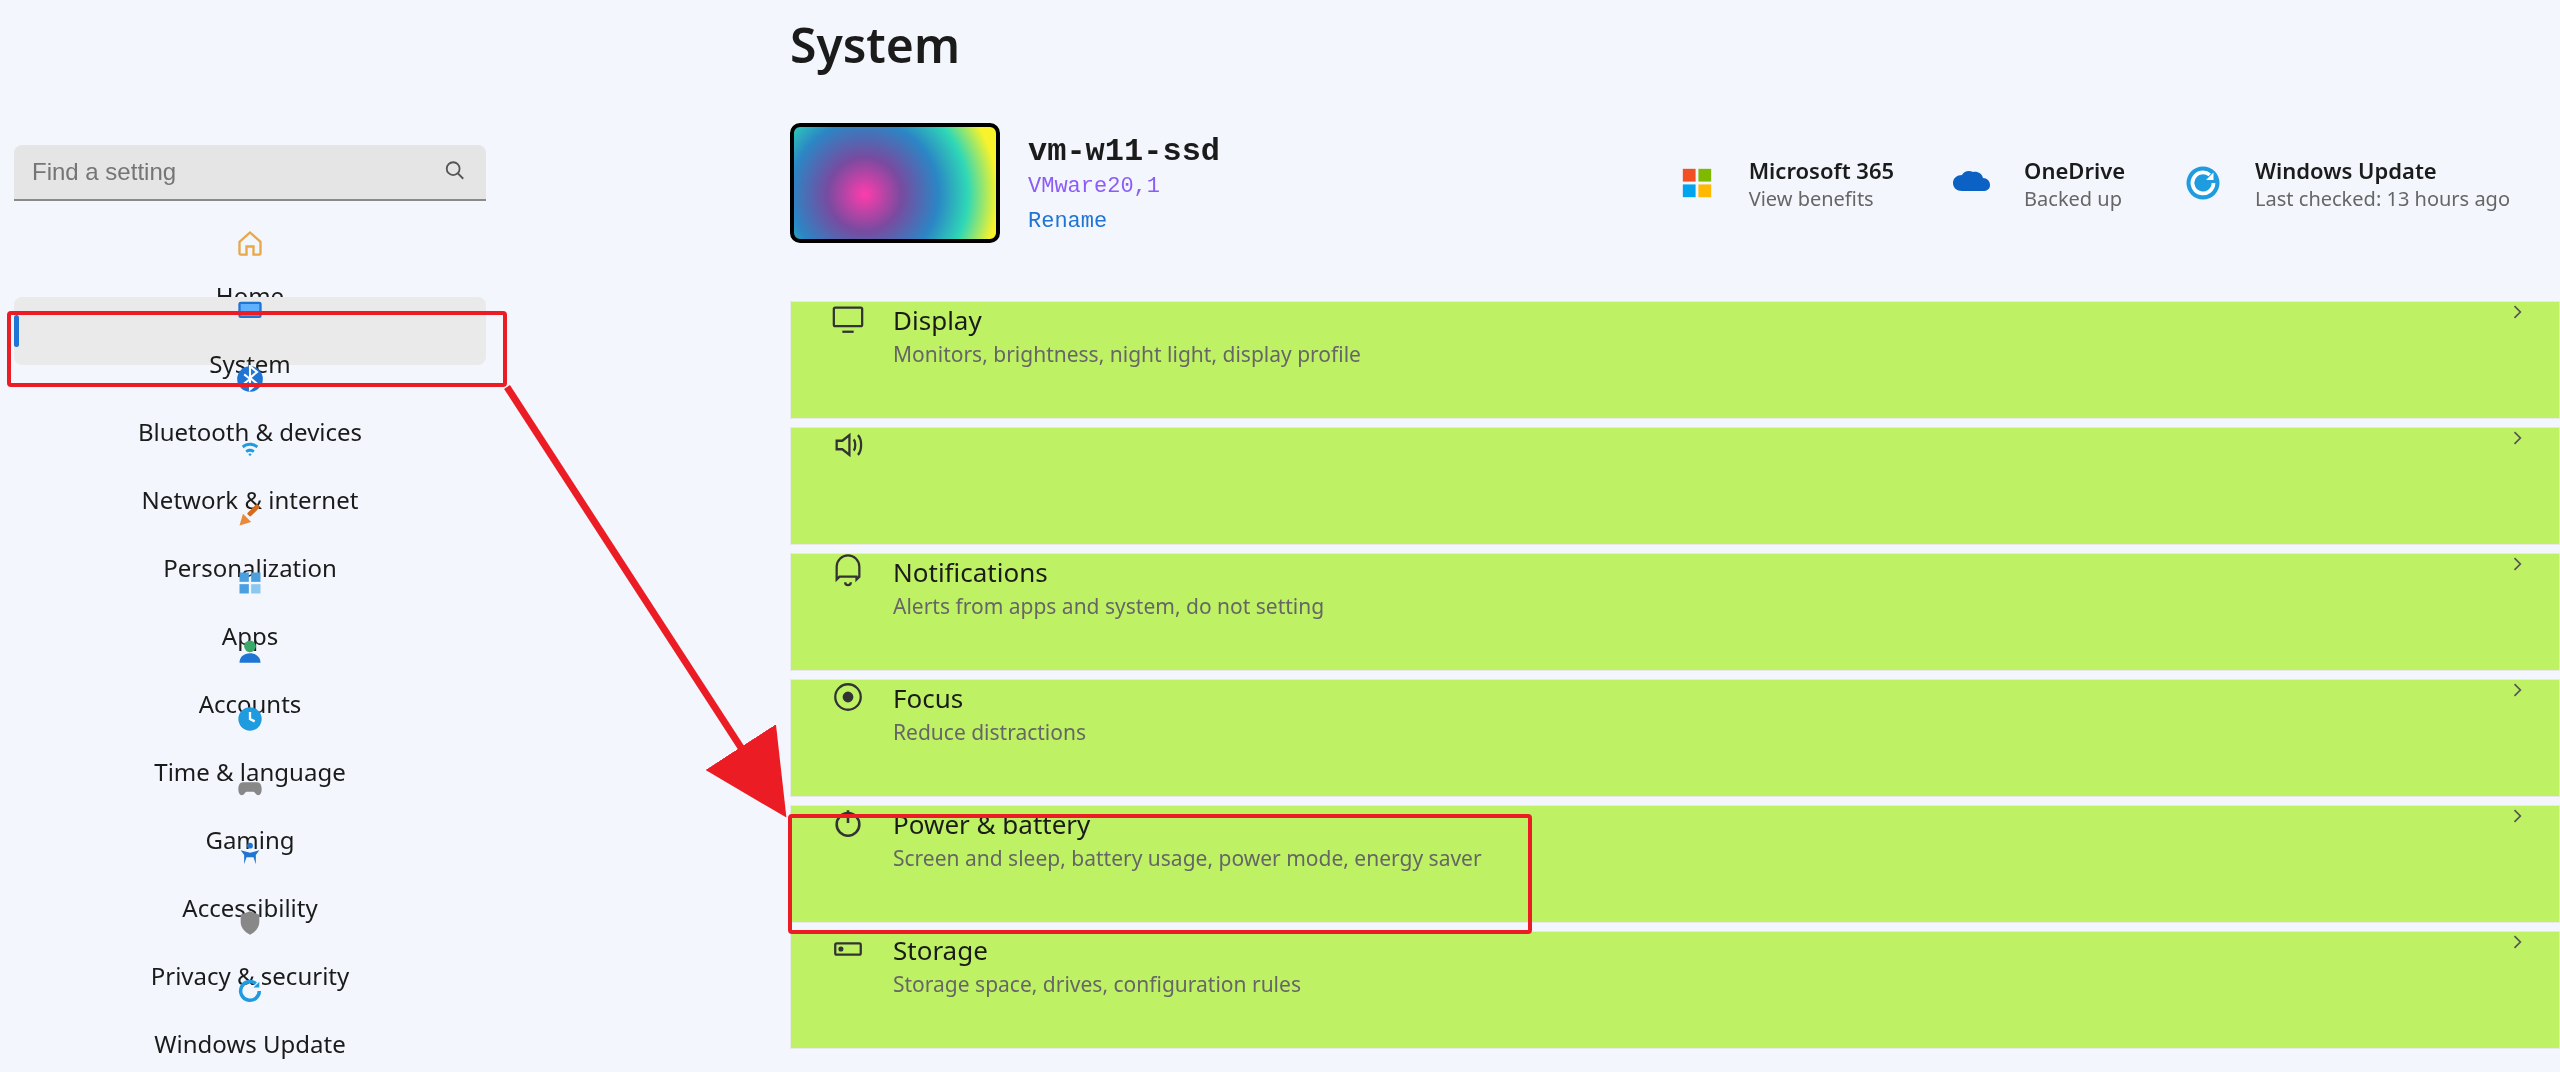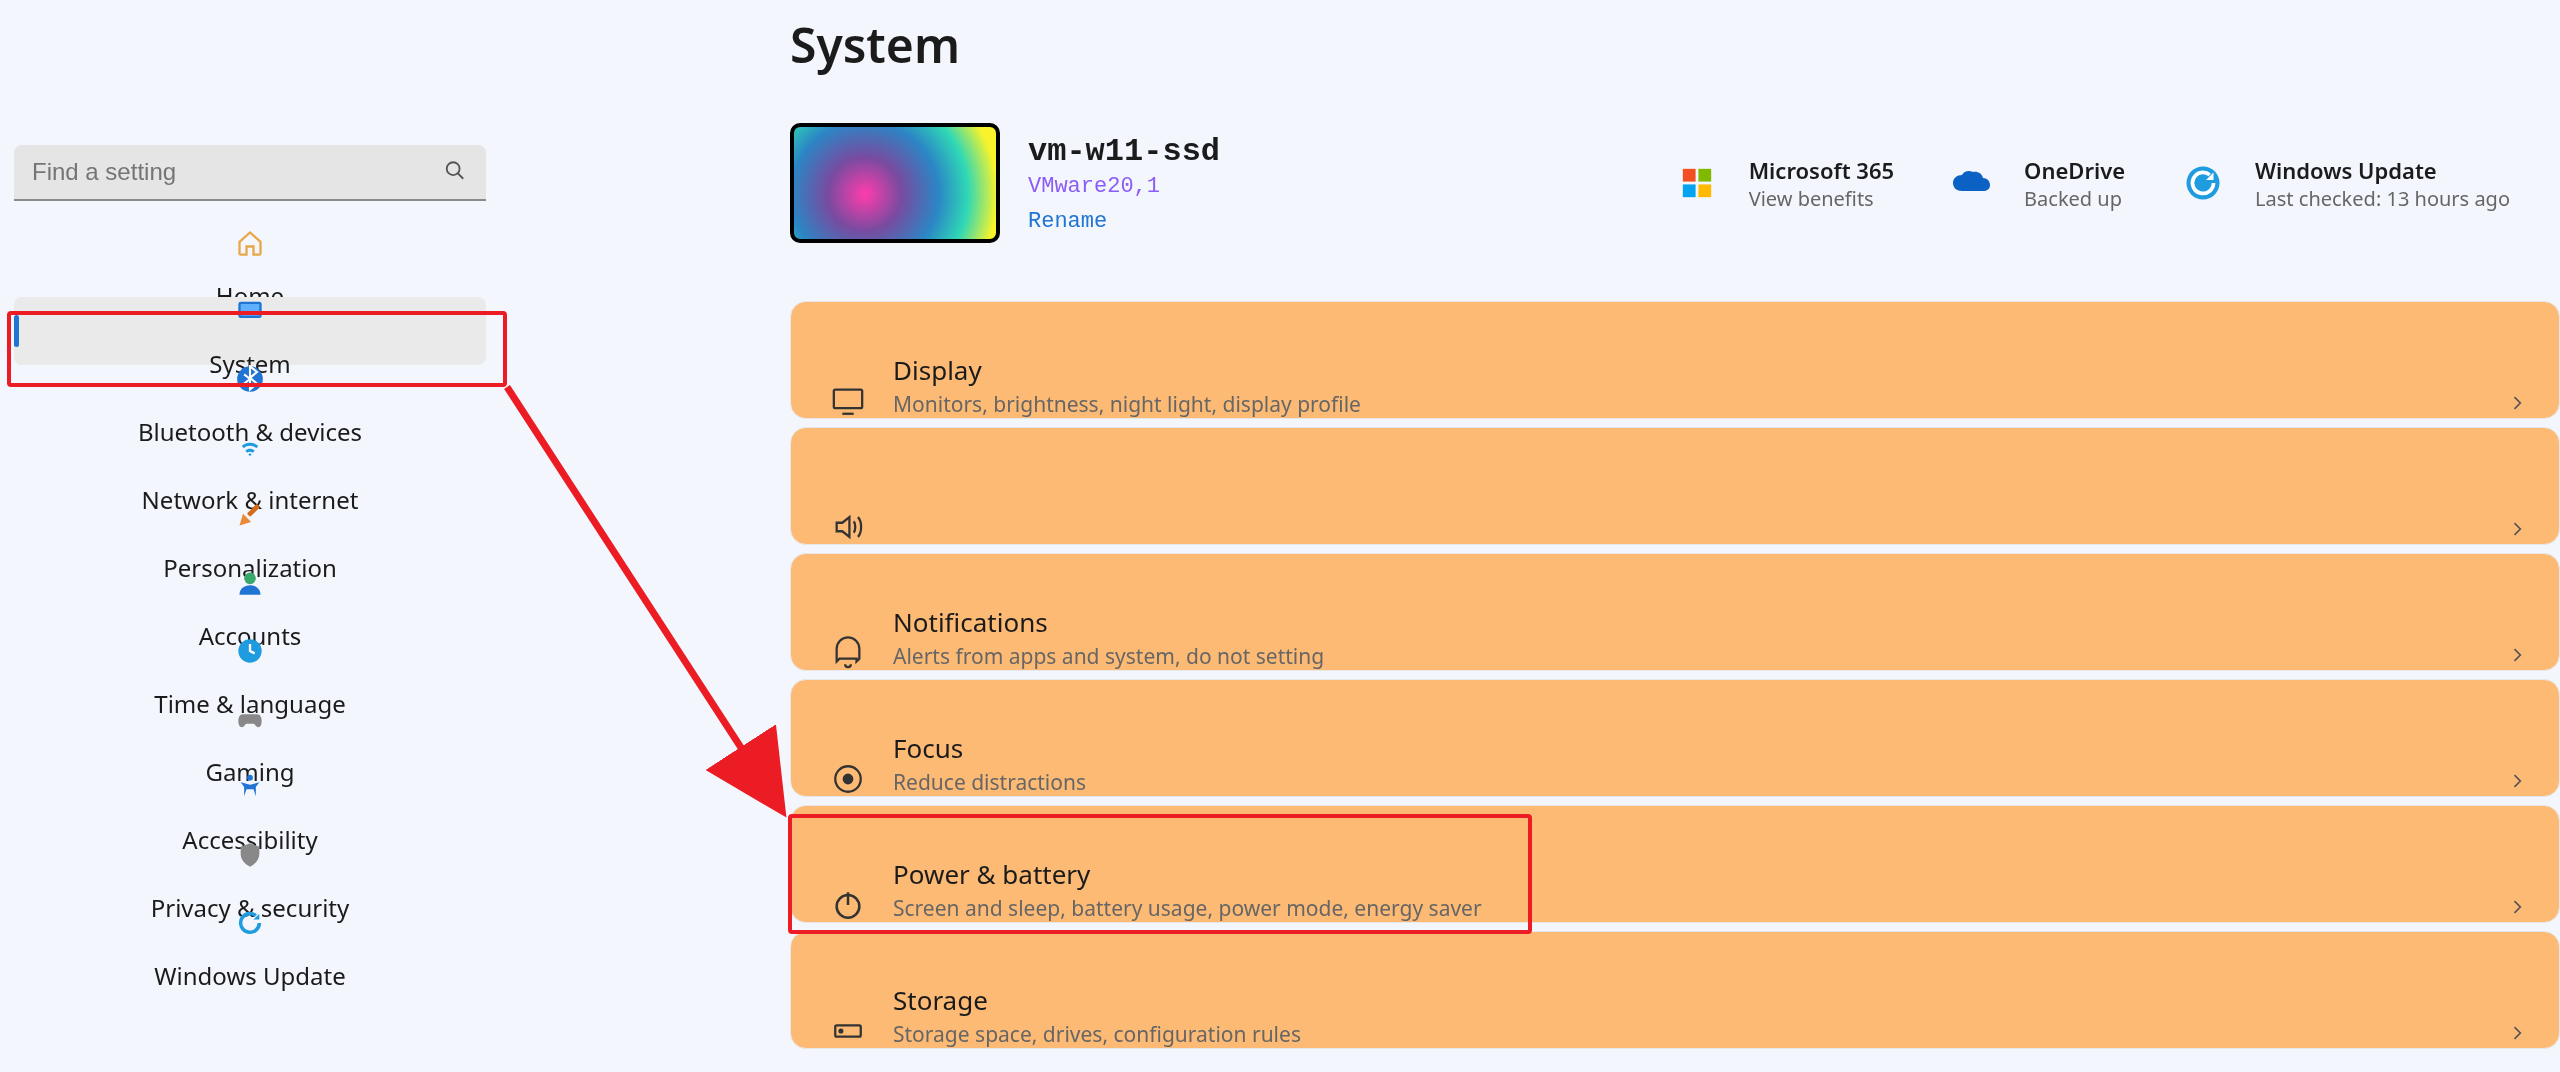--- a/index.html
+++ b/index.html
@@ -105,25 +105,25 @@
     padding-right: 50px;
   }
   .cloud-item { display:flex; align-items:center; gap:32px; cursor:pointer; }
   .cloud-icon { width:40px; height:40px; display:flex; align-items:center; justify-content:center; }
   .cloud-text { display:flex; flex-direction:column; }
   .cloud-title { font-size: 22px; font-weight:600; }
   .cloud-sub { font-size: 20px; color:#666; }
   
   .card-list { display:flex; flex-direction:column; gap:8px; }
   .card {
-    background:#fdba74;
-    border-radius: 16px;
+    background:#bef264;
+    border-radius: 0;
     height: 118px;
     display:flex;
-    align-items:flex-end;
+    align-items:flex-start;
     padding: 0 32px;
     cursor:pointer;
     border: 1px solid #e8e8e8;
   }
   .card .card-icon { width:50px; display:flex; justify-content:center; color:#333; }
   .card .card-text { display:flex; flex-direction:column; margin-left: 20px; }
   .card .card-title { font-size: 26px; color:#1b1b1b; }
   .card .card-sub { font-size: 21px; color:#666; margin-top:2px; }
   .card .chev { margin-left:auto; color:#555; }
   
@@ -188,20 +188,31 @@
       <span>Network &amp; internet</span>
     </div>
     <div class="nav-item">
       <span class="ico">
           <svg width="28" height="28" viewBox="0 0 24 24">
             <path d="M3 21l3-10 7 7-10 3z" fill="#e88a3a"></path>
             <rect x="13" y="2" width="4" height="12" rx="1" transform="rotate(45 15 8)" fill="#d46a1a"></rect>
           </svg>
         </span>
       <span>Personalization</span>
+    </div>
+    <div class="nav-item">
+      <span class="ico">
+          <svg width="28" height="28" viewBox="0 0 24 24">
+            <rect x="3" y="3" width="8" height="8" fill="#4a9fe0"></rect>
+            <rect x="13" y="3" width="8" height="8" fill="#4a9fe0"></rect>
+            <rect x="3" y="13" width="8" height="8" fill="#4a9fe0"></rect>
+            <rect x="13" y="13" width="8" height="8" fill="#8ac8f0"></rect>
+          </svg>
+        </span>
+      <span>Apps</span>
     </div>
     <div class="nav-item">
       <span class="ico">
           <svg width="28" height="28" viewBox="0 0 24 24">
             <circle cx="12" cy="8" r="5" fill="#3aa86a"></circle>
             <path d="M3 22c0-5 4-8 9-8s9 3 9 8" fill="#1f74d4"></path>
           </svg>
         </span>
       <span>Accounts</span>
     </div>

